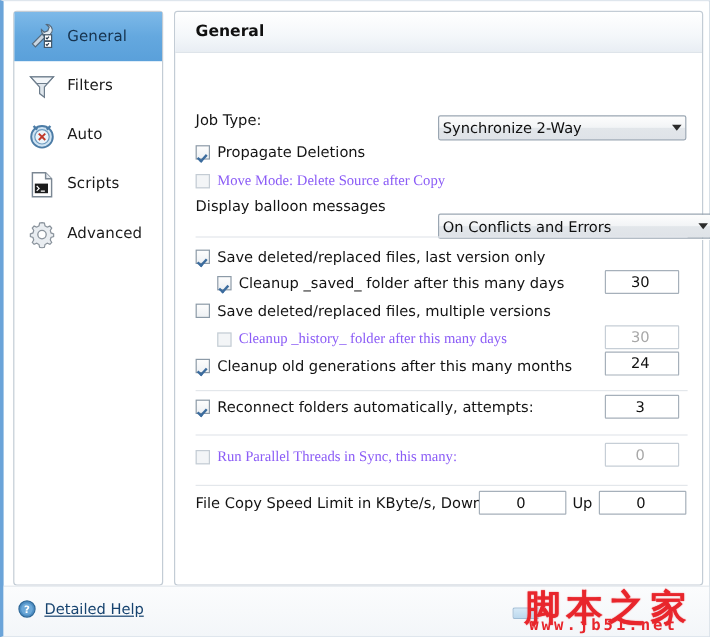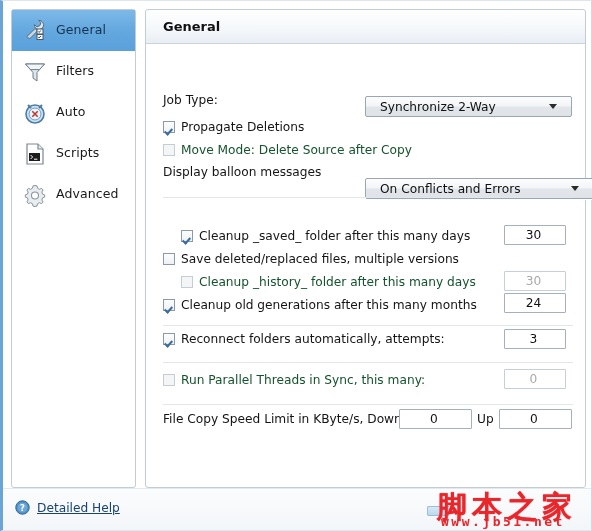--- a/index.html
+++ b/index.html
@@ -85,21 +85,21 @@
   .row {
     position: absolute;
     left: 17px;
     right: 12px;
     display: flex;
     align-items: center;
     font-size: 12.2px;
     color: #141414;
     white-space: nowrap;
   }
-  .row.disabled { color: #14532d; }
+  .row.disabled { color: #8b5cf6; font-family: Liberation Serif, serif; }
 
   
   .cb {
     width: 12px; height: 12px;
     flex: 0 0 12px;
     border: 1px solid #8c9aa7;
     background: linear-gradient(to bottom,#fdfdfd,#eef1f4);
     margin-right: 6px;
     position: relative;
     display: inline-block;
@@ -116,21 +116,21 @@
   .cb.dim { border-color: #c4ccd4; background: #f3f5f7; }
 
   
   .sel {
     position: absolute;
     height: 21px;
     border: 1px solid #9aa6b2;
     border-radius: 2px;
     background: linear-gradient(to bottom,#fdfdfd 0%,#f2f4f6 48%,#e2e6ea 52%,#dfe3e8 100%);
     display: flex; align-items: center;
-    padding: 0 14px;
+    padding: 0 3px;
     font-size: 12.2px;
     color: #101010;
     box-shadow: 0 1px 0 #ffffff;
   }
   .sel .sel-val { flex: 1; overflow: hidden; }
   .sel .arrow {
     width: 0; height: 0;
     border-left: 4.5px solid transparent;
     border-right: 4.5px solid transparent;
     border-top: 5px solid #2b2b2b;
@@ -333,20 +333,24 @@
       <div class="row" style="top:121px;">
         <span>Display balloon messages</span>
       </div>
       <div class="sel" style="left:219px; top:134px; width:229px;">
         <span class="sel-val">On Conflicts and Errors</span>
         <span class="arrow"></span>
       </div>
 
       <div class="sep" style="top:153px;"></div>
 
+      <div class="row" style="top:163px;">
+        <span class="cb checked"></span>
+        <span>Save deleted/replaced files, last version only</span>
+      </div>
 
       <div class="row" style="top:185px; left:35px;">
         <span class="cb checked"></span>
         <span>Cleanup _saved_ folder after this many days</span>
       </div>
       <div class="num" style="left:358px; top:181px; width:62px;">30</div>
 
       <div class="row" style="top:208px;">
         <span class="cb"></span>
         <span>Save deleted/replaced files, multiple versions</span>

